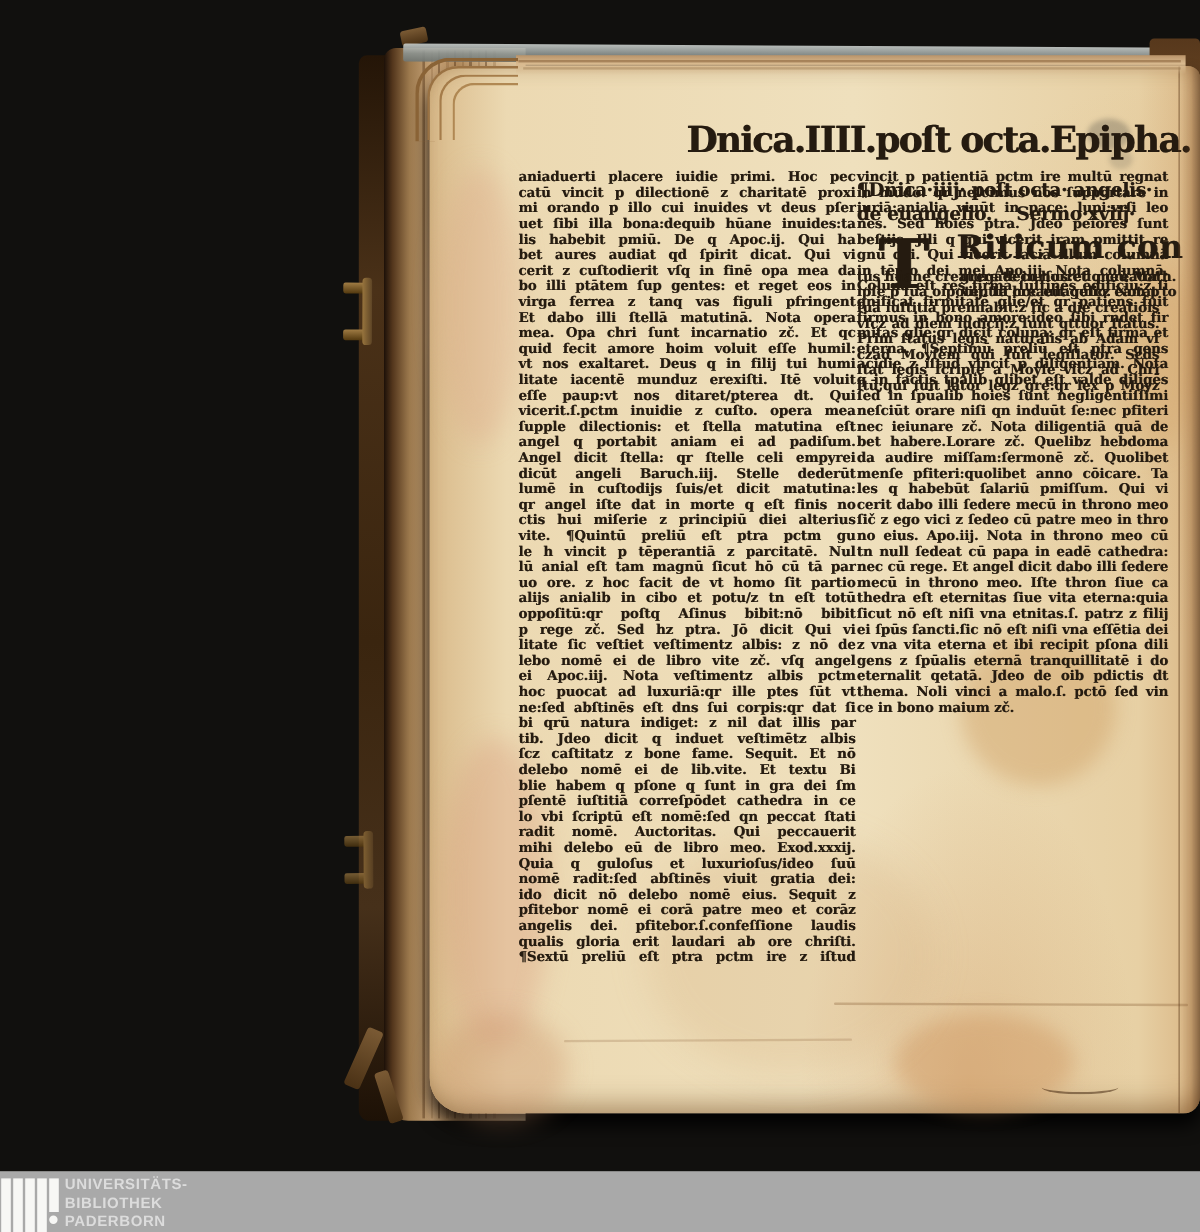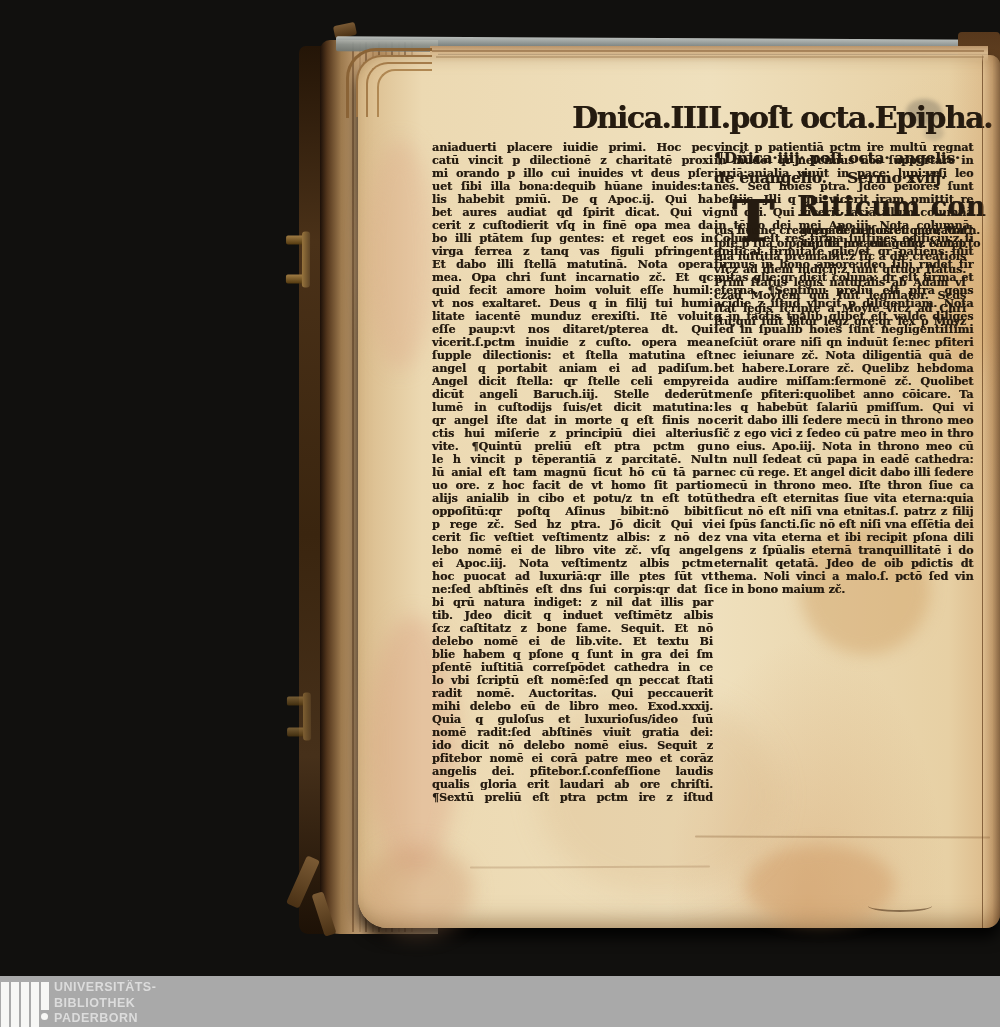--- a/index.html
+++ b/index.html
@@ -168,21 +168,21 @@
         <div class="tl">lumē in cuſtodijs ſuis/et dicit matutina:</div>
         <div class="tl">qr angel iſte dat in morte q eſt finis no</div>
         <div class="tl">ctis hui miſerie z principiū diei alterius</div>
         <div class="tl">vite. ¶Quintū preliū eſt ptra pctm gu</div>
         <div class="tl">le h vincit p tēperantiā z parcitatē. Nul</div>
         <div class="tl">lū anial eſt tam magnū ſicut hō cū tā par</div>
         <div class="tl">uo ore. z hoc facit de vt homo ſit partio</div>
         <div class="tl">alijs anialib in cibo et potu/z tn eſt totū</div>
         <div class="tl">oppoſitū:qr poſtq Aſinus bibit:nō bibit</div>
         <div class="tl">p rege zč. Sed hz ptra. Jō dicit Qui vi</div>
-        <div class="tl">cerit ſic veſtiet veſtimentz albis: z nō de</div>
+        <div class="tl">litate ſic veſtiet veſtimentz albis: z nō de</div>
         <div class="tl">lebo nomē ei de libro vite zč. vſq angel</div>
         <div class="tl">ei Apoc.iij. Nota veſtimentz albis pctm</div>
         <div class="tl">hoc puocat ad luxuriā:qr ille ptes ſūt vt</div>
         <div class="tl">ne:ſed abſtinēs eſt dns ſui corpis:qr dat ſi</div>
         <div class="tl">bi qrū natura indiget: z nil dat illis par</div>
         <div class="tl">tib. Jdeo dicit q induet veſtimētz albis</div>
         <div class="tl">ſcz caſtitatz z bone fame. Sequit. Et nō</div>
         <div class="tl">delebo nomē ei de lib.vite. Et textu Bi</div>
         <div class="tl">blie habem q pſone q ſunt in gra dei ſm</div>
         <div class="tl">pſentē iuſtitiā correſpōdet cathedra in ce</div>

